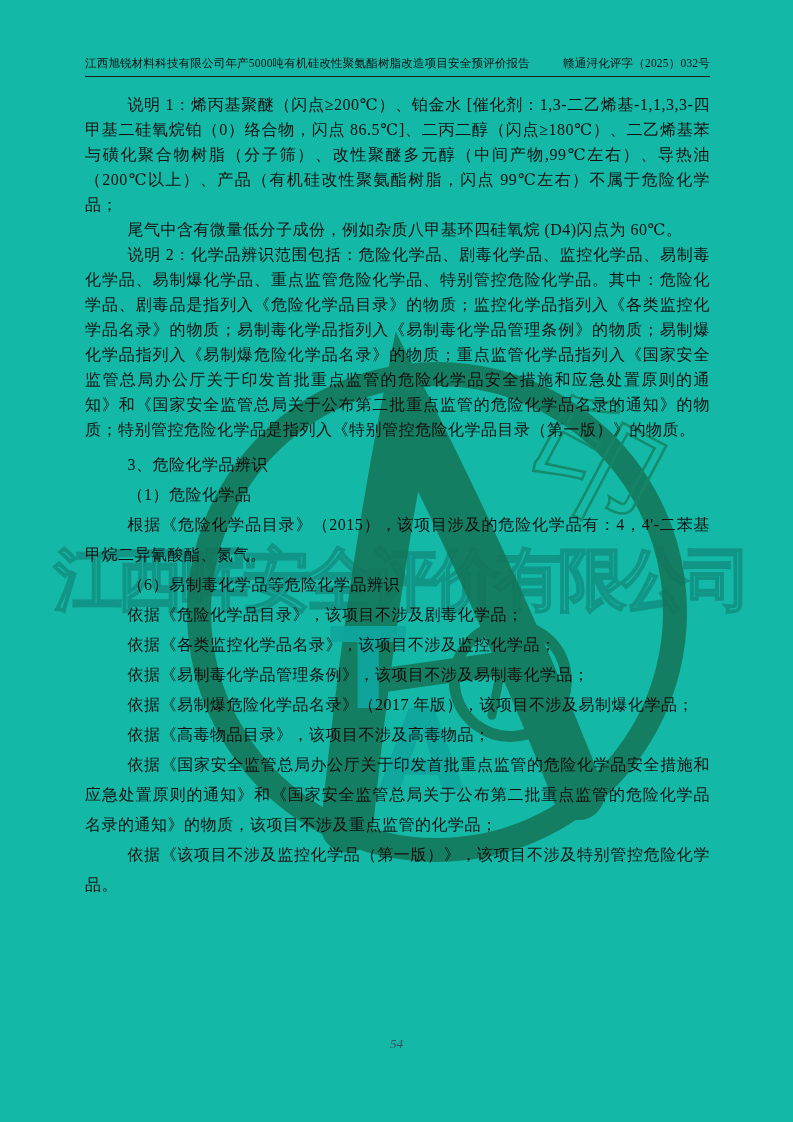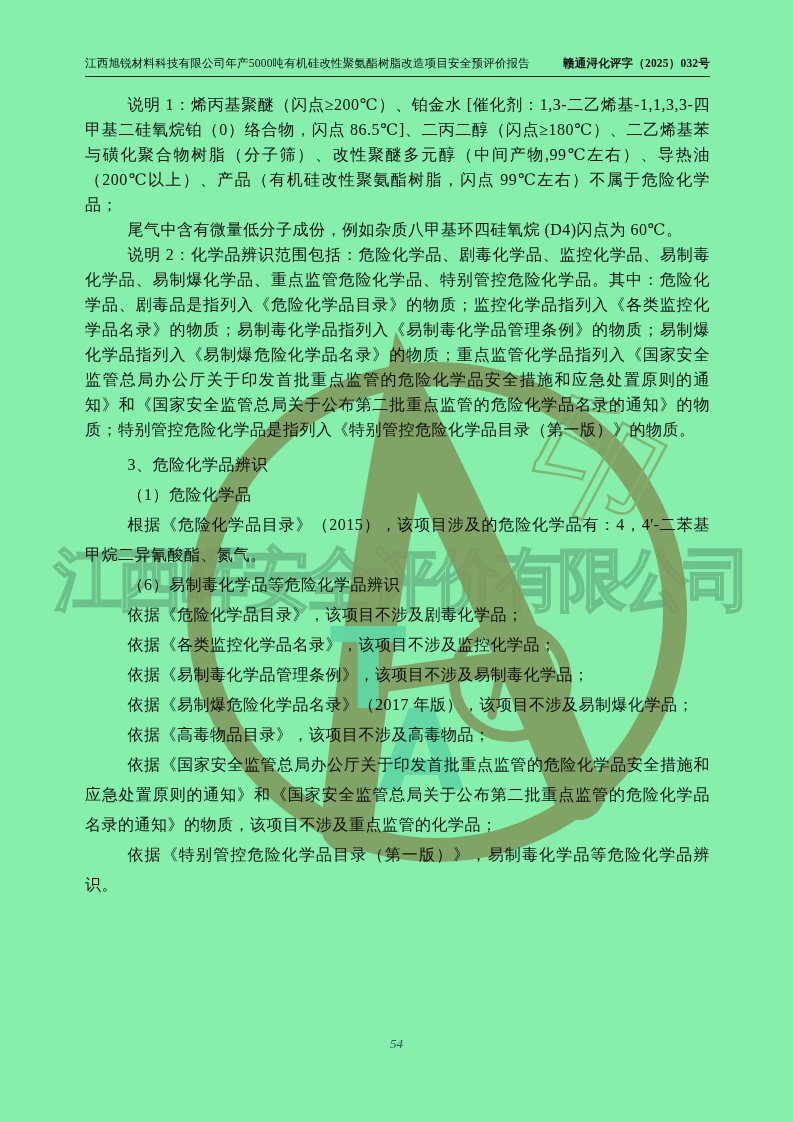--- a/index.html
+++ b/index.html
@@ -1,33 +1,33 @@
 <!DOCTYPE html>
 <html><head>
 <meta charset="utf-8">
 <style>
   html,body{margin:0;padding:0;background:#ffffff;}
   .doc{
     position:relative;
     width:793px;height:1122px;
-    background:#86efac;
+    background:#14b8a6;
     overflow:hidden;
     font-family:"Liberation Serif","DejaVu Serif",serif;
     color:#111;
   }
   
   .header{
     position:absolute;left:85px;right:83px;top:56px;
     display:flex;justify-content:space-between;align-items:flex-end;
     font-size:11.5px;letter-spacing:0.2px;
     border-bottom:1.5px solid #222;
     padding-bottom:5px;
     white-space:nowrap;
   }
-  .header .doc-no{font-weight:bold;margin-left:16px;}
+  .header .doc-no{font-weight:normal;margin-left:16px;}
   
   .content{
     position:absolute;left:85px;top:92px;width:625px;
     font-size:16px;letter-spacing:0.5px;
     text-align:justify;
   }
   .content p{margin:0;text-indent:2.65em;line-height:25px;}
   .content p.loose{line-height:30px;}
   .content p.sec-start{margin-top:8px;}
   
@@ -59,21 +59,21 @@
     <p class="loose sec-start">3、危险化学品辨识</p>
     <p class="loose">（1）危险化学品</p>
     <p class="loose">根据《危险化学品目录》（2015），该项目涉及的危险化学品有：4，4'-二苯基甲烷二异氰酸酯、氮气。</p>
     <p class="loose">（6）易制毒化学品等危险化学品辨识</p>
     <p class="loose">依据《危险化学品目录》，该项目不涉及剧毒化学品；</p>
     <p class="loose">依据《各类监控化学品名录》，该项目不涉及监控化学品；</p>
     <p class="loose">依据《易制毒化学品管理条例》，该项目不涉及易制毒化学品；</p>
     <p class="loose">依据《易制爆危险化学品名录》（2017 年版），该项目不涉及易制爆化学品；</p>
     <p class="loose">依据《高毒物品目录》，该项目不涉及高毒物品；</p>
     <p class="loose">依据《国家安全监管总局办公厅关于印发首批重点监管的危险化学品安全措施和应急处置原则的通知》和《国家安全监管总局关于公布第二批重点监管的危险化学品名录的通知》的物质，该项目不涉及重点监管的化学品；</p>
-    <p class="loose">依据《特别管控危险化学品目录（第一版）》，易制毒化学品等危险化学品辨识。</p>
+    <p class="loose">依据《该项目不涉及监控化学品（第一版）》，该项目不涉及特别管控危险化学品。</p>
   </div>
 
   <svg class="watermark" width="793" height="1122" viewBox="0 0 793 1122" xmlns="http://www.w3.org/2000/svg">
 
     <text x="54" y="603" font-size="68" letter-spacing="-5" font-family="'DejaVu Sans',sans-serif" font-weight="bold" fill="none" stroke="#c9c9c9" stroke-width="1.8" opacity="0.9">江西晖安全评价有限公司</text>
 
     <g opacity="0.85" transform="rotate(-8 437 612)">
       <circle cx="437" cy="612" r="238" fill="none" stroke="#f2a185" stroke-width="24"></circle>
       <path d="M 318 812 Q 372 590 435 408 Q 498 590 552 812" fill="none" stroke="#f2a185" stroke-width="52" stroke-linecap="round"></path>
       <path d="M 362 672 L 512 672" fill="none" stroke="#f2a185" stroke-width="24" stroke-linecap="round"></path>

